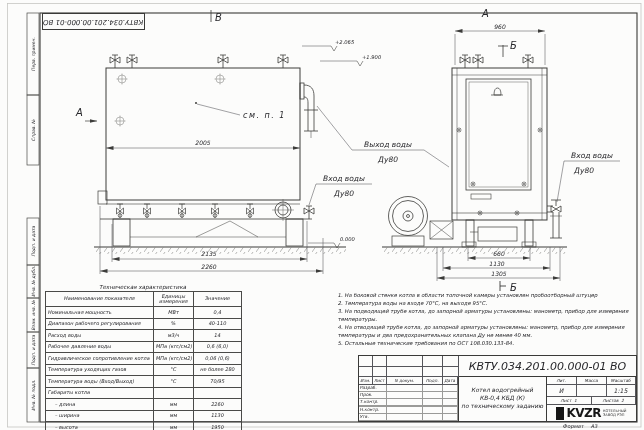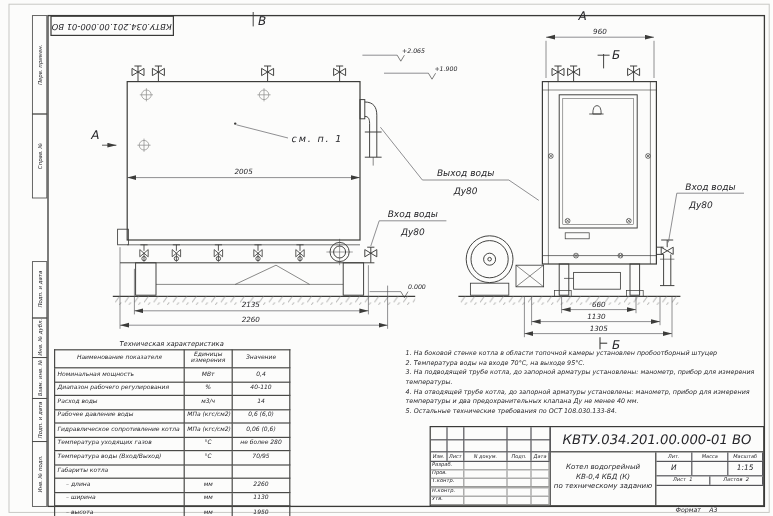--- a/index.html
+++ b/index.html
@@ -481,20 +481,28 @@
       </div>
       <div class="tbr2">
         <div class="w30">И</div>
         <div class="w30"></div>
         <div class="w29">1:15</div>
       </div>
       <div class="tbr3">
         <div class="w45"><span>Лист</span>&nbsp;&nbsp;<span>1</span></div>
         <div class="w44"><span>Листов</span>&nbsp;&nbsp;<span>2</span></div>
       </div>
+      <div class="tbr4">
+        <div class="logo-mark"></div>
+        <div class="logo-text">KVZR</div>
+        <div class="logo-cap">
+          <div>КОТЕЛЬНЫЙ</div>
+          <div>ЗАВОД РЭП</div>
+        </div>
+      </div>
     </div>
   </div>
 </div>
 
 <div class="abs fmt">
   <span>Формат</span><span>А3</span>
 </div>
 
 </div>
 

